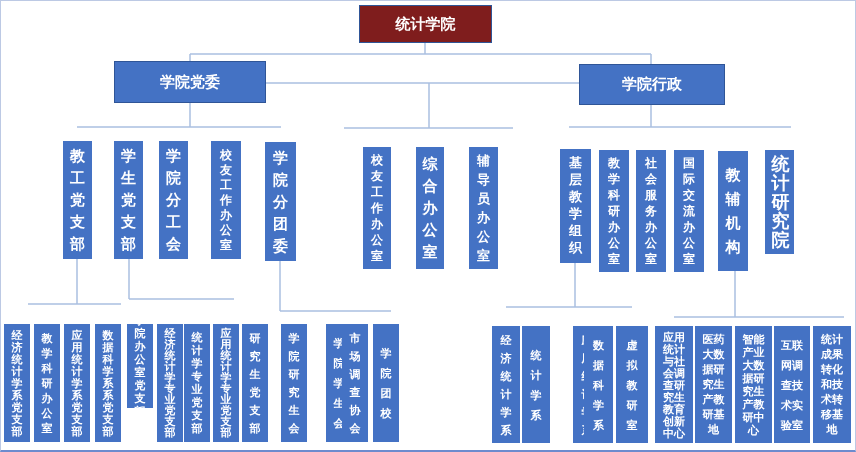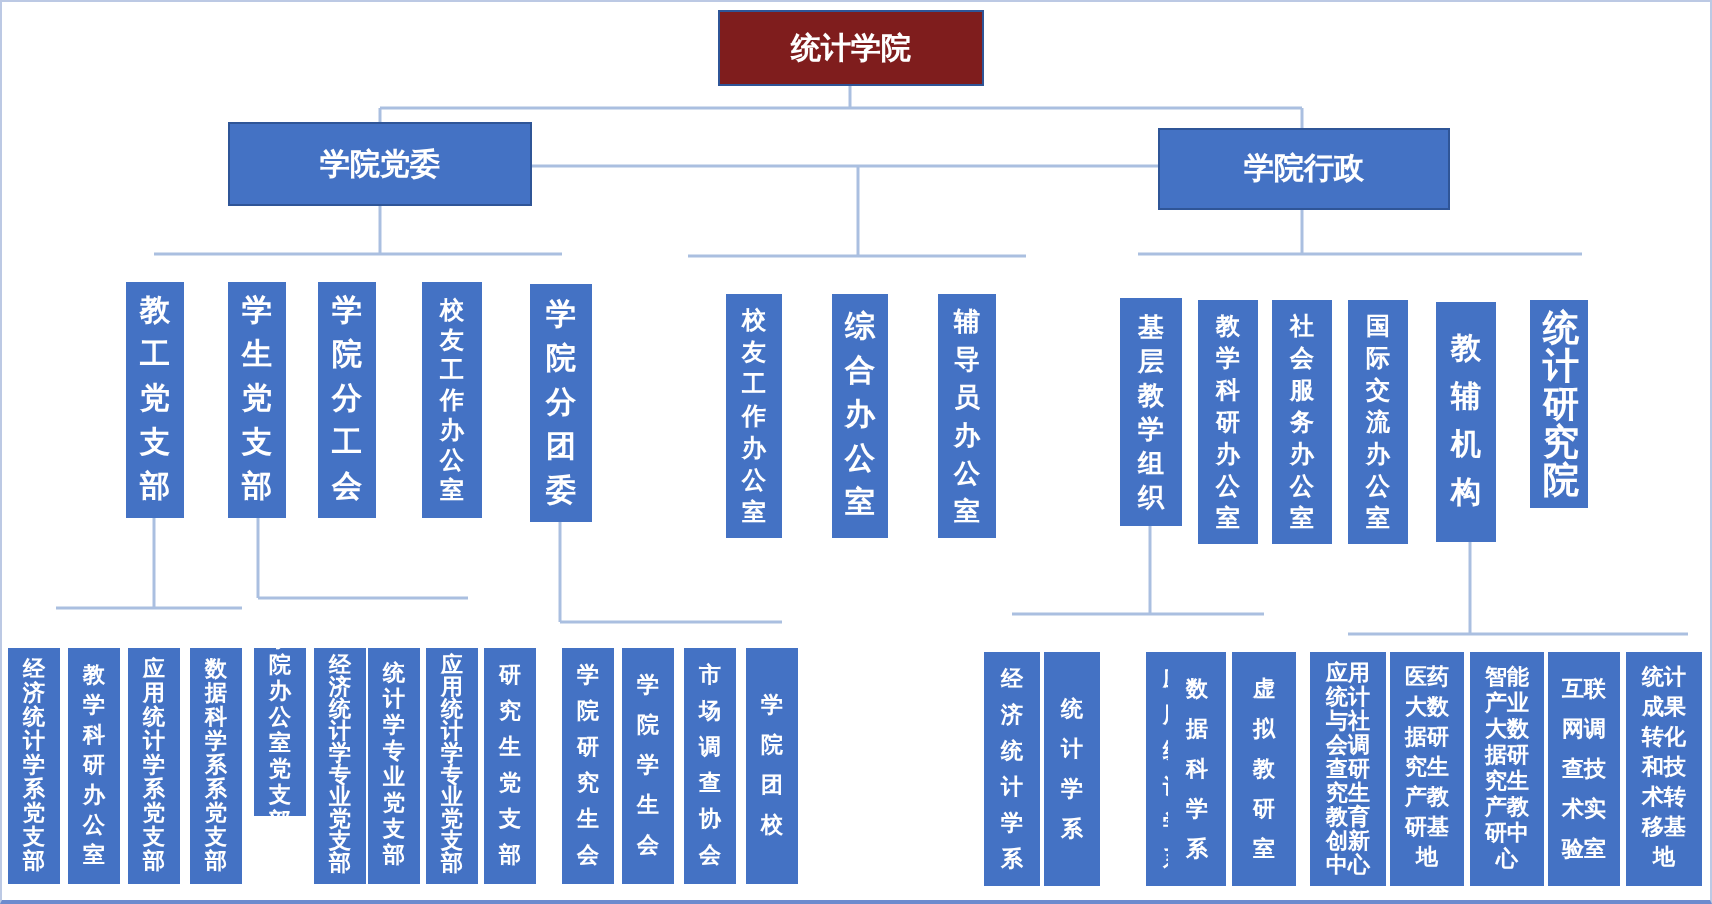--- a/index.html
+++ b/index.html
@@ -78,21 +78,21 @@
       </div>
       <div class="node" style="left: 362px; top: 146px; width: 28px; height: 122px; font-size: 12px; background: rgb(68, 114, 196); color: rgb(255, 255, 255);">
         <span style="line-height: 16px; width: 14px;">校友工作办公室</span>
       </div>
       <div class="node" style="left: 415px; top: 146px; width: 28px; height: 122px; font-size: 15px; background: rgb(68, 114, 196); color: rgb(255, 255, 255);">
         <span style="line-height: 22px; width: 17px;">综合办公室</span>
       </div>
       <div class="node" style="left: 468px; top: 146px; width: 29px; height: 122px; font-size: 13px; background: rgb(68, 114, 196); color: rgb(255, 255, 255);">
         <span style="line-height: 19px; width: 15px;">辅导员办公室</span>
       </div>
-      <div class="node" style="left: 559px; top: 148px; width: 31px; height: 114px; font-size: 13px; background: rgb(68, 114, 196); color: rgb(255, 255, 255);">
+      <div class="node" style="left: 559px; top: 148px; width: 31px; height: 114px; font-size: 13px; background: rgb(68, 114, 196); color: rgb(255, 255, 255); font-family: Liberation Mono, monospace;">
         <span style="line-height: 17px; width: 15px;">基层教学组织</span>
       </div>
       <div class="node" style="left: 598px; top: 149px; width: 30px; height: 122px; font-size: 12px; background: rgb(68, 114, 196); color: rgb(255, 255, 255);">
         <span style="line-height: 16px; width: 14px;">教学科研办公室</span>
       </div>
       <div class="node" style="left: 635px; top: 149px; width: 30px; height: 122px; font-size: 12px; background: rgb(68, 114, 196); color: rgb(255, 255, 255);">
         <span style="line-height: 16px; width: 14px;">社会服务办公室</span>
       </div>
       <div class="node" style="left: 673px; top: 149px; width: 30px; height: 122px; font-size: 12px; background: rgb(68, 114, 196); color: rgb(255, 255, 255);">
         <span style="line-height: 16px; width: 14px;">国际交流办公室</span>
@@ -126,21 +126,21 @@
       </div>
       <div class="node" style="left: 212px; top: 323px; width: 26px; height: 118px; font-size: 11px; background: rgb(68, 114, 196); color: rgb(255, 255, 255);">
         <span style="line-height: 11px; width: 13px;">应用统计学专业党支部</span>
       </div>
       <div class="node" style="left: 241px; top: 323px; width: 26px; height: 118px; font-size: 11px; background: rgb(68, 114, 196); color: rgb(255, 255, 255);">
         <span style="line-height: 18px; width: 13px;">研究生党支部</span>
       </div>
       <div class="node" style="left: 280px; top: 323px; width: 26px; height: 118px; font-size: 11px; background: rgb(68, 114, 196); color: rgb(255, 255, 255);">
         <span style="line-height: 18px; width: 13px;">学院研究生会</span>
       </div>
-      <div class="node" style="left: 310px; top: 323px; width: 26px; height: 118px; font-size: 11px; background: rgb(68, 114, 196); color: rgb(255, 255, 255);">
+      <div class="node" style="left: 325px; top: 323px; width: 26px; height: 118px; font-size: 11px; background: rgb(68, 114, 196); color: rgb(255, 255, 255);">
         <span style="line-height: 20px; width: 13px;">学院学生会</span>
       </div>
       <div class="node" style="left: 341px; top: 323px; width: 26px; height: 118px; font-size: 11px; background: rgb(68, 114, 196); color: rgb(255, 255, 255);">
         <span style="line-height: 18px; width: 13px;">市场调查协会</span>
       </div>
       <div class="node" style="left: 372px; top: 323px; width: 26px; height: 118px; font-size: 11px; background: rgb(68, 114, 196); color: rgb(255, 255, 255);">
         <span style="line-height: 20px; width: 13px;">学院团校</span>
       </div>
       <div class="node" style="left: 491px; top: 325px; width: 28px; height: 117px; font-size: 11px; background: rgb(68, 114, 196); color: rgb(255, 255, 255);">
         <span style="line-height: 18px; width: 13px;">经济统计学系</span>

